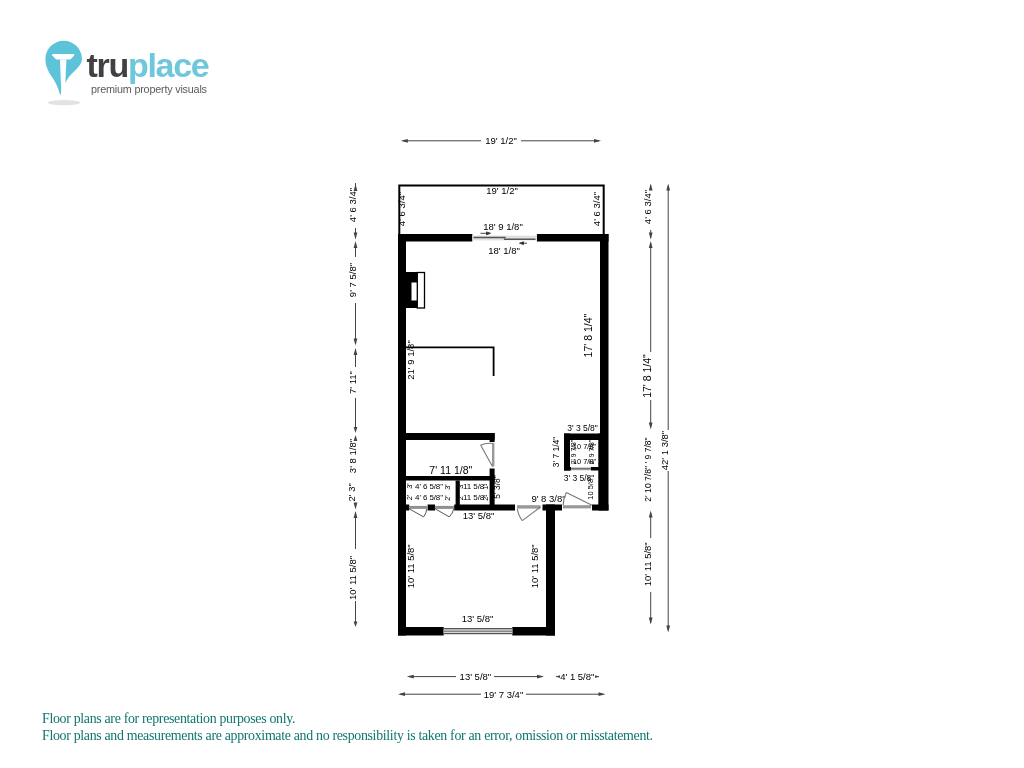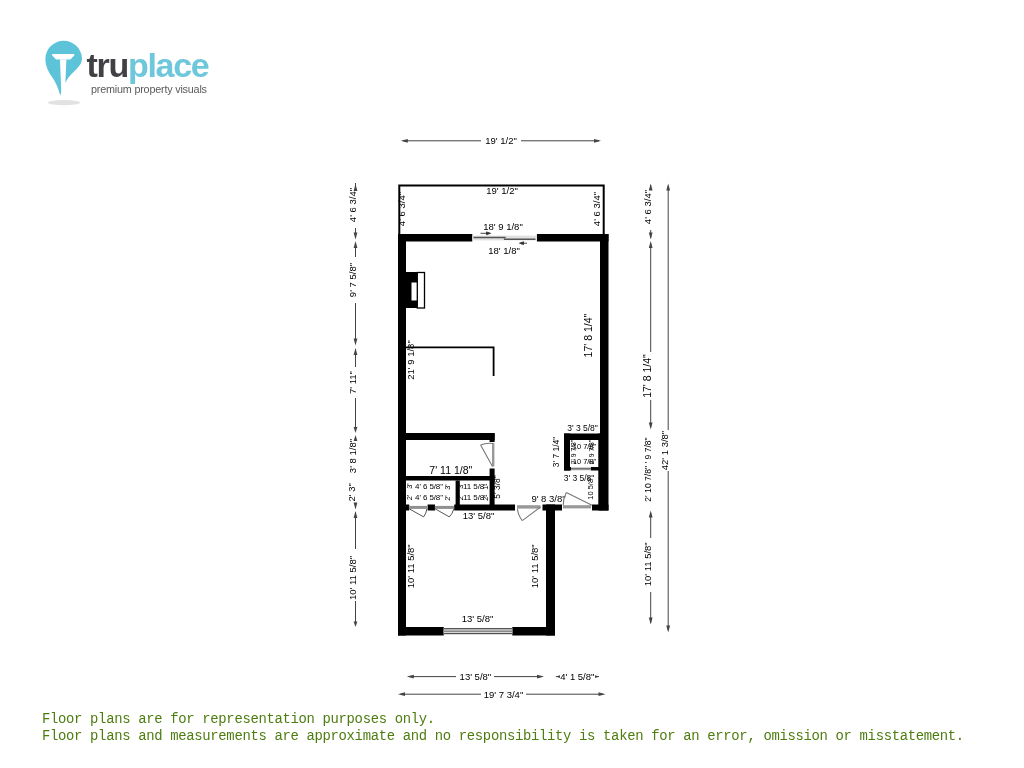--- a/index.html
+++ b/index.html
@@ -1,17 +1,17 @@
 <!DOCTYPE html>
 <html><head>
 <meta charset="utf-8">
 <style>
   html,body{margin:0;padding:0;background:#fff;width:1024px;height:768px;overflow:hidden;}
-  .ft{position:absolute;left:42px;top:711px;font-family:Liberation Mono, monospace;
-      font-size:13.9px;line-height:16.6px;color:#4d7c0f;letter-spacing:-0.32px;}
+  .ft{position:absolute;left:42px;top:711px;font-family:Liberation Serif, serif;
+      font-size:13.9px;line-height:16.6px;color:#0f766e;letter-spacing:-0.32px;}
   svg text{font-family:"Liberation Sans",sans-serif;}
 </style>
 </head>
 <body>
 <svg width="1024" height="768" viewBox="0 0 1024 768">
 
 <g>
   <ellipse cx="64" cy="102.7" rx="16" ry="2.6" fill="#e2e2e2"></ellipse>
   <path d="M63.7,40.8 C53.6,40.8 45.4,49 45.4,59.1 C45.4,66.5 48.7,72.4 52.4,77.6 C55.7,82.3 58.4,88.5 60.2,95.6 C62.2,88.3 64.9,82.6 68.2,77.9 C72.2,72.2 82,66.2 82,59.1 C82,49 73.8,40.8 63.7,40.8 Z" fill="#5cc3d9"></path>
   <polygon points="52.2,53.9 74.2,53.9 74.2,55.6 70.4,59.4 56.1,59.4 52.2,55.6" fill="#fff"></polygon>

